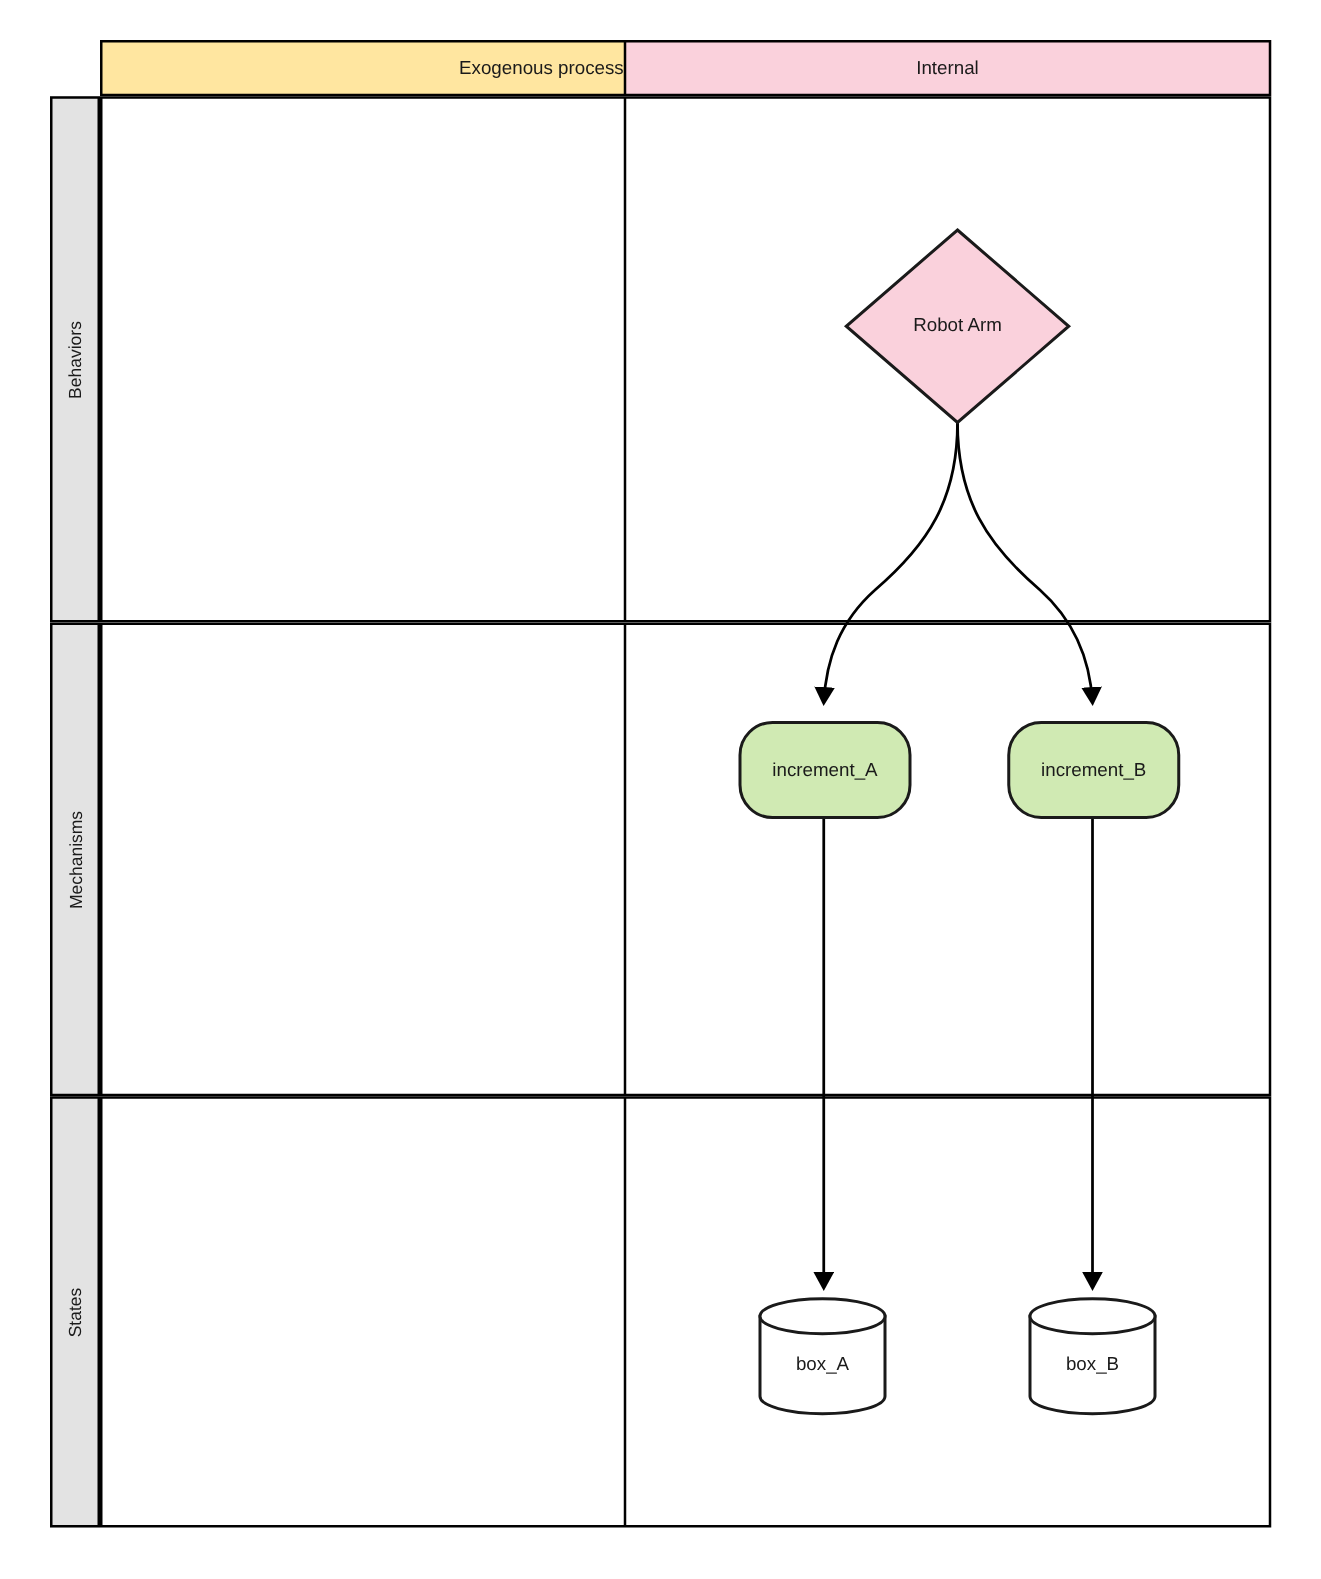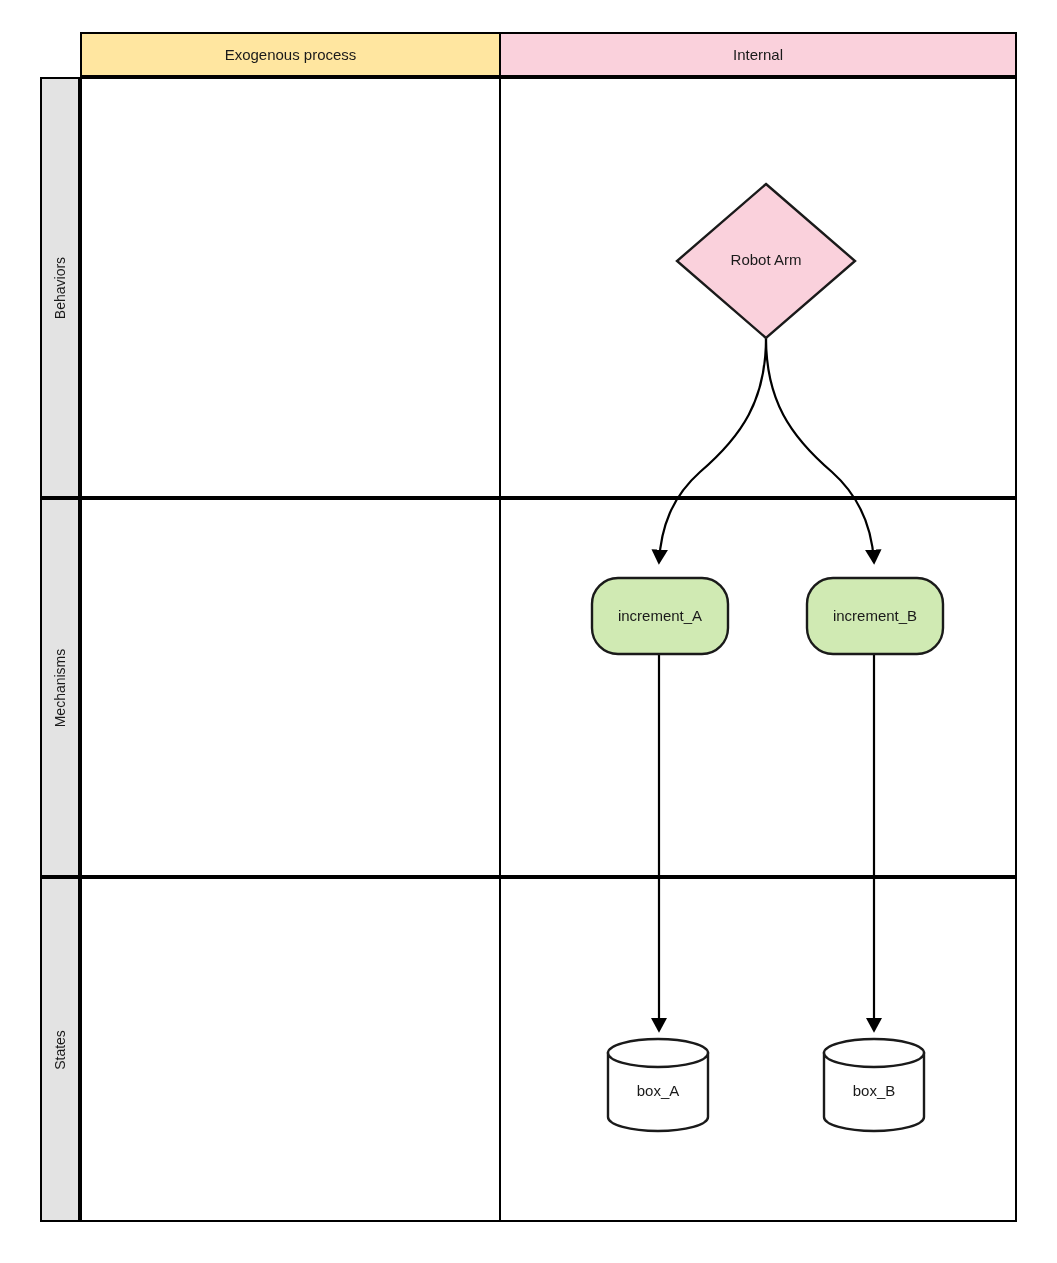--- a/index.html
+++ b/index.html
@@ -58,20 +58,21 @@
     align-items: center;
     justify-content: center;
     font-size: 15px;
     color: #1a1a1a;
     line-height: 1;
   }
   .col-header.exogenous {
     width: 420px;
     background: #ffe6a0;
     border-right-width: 1px;
+    justify-content: flex-end;
   }
   .col-header.internal {
     width: 517px;
     background: #fad1dc;
     border-left-width: 1px;
   }
 
   
   .row-label-col {
     position: absolute;

